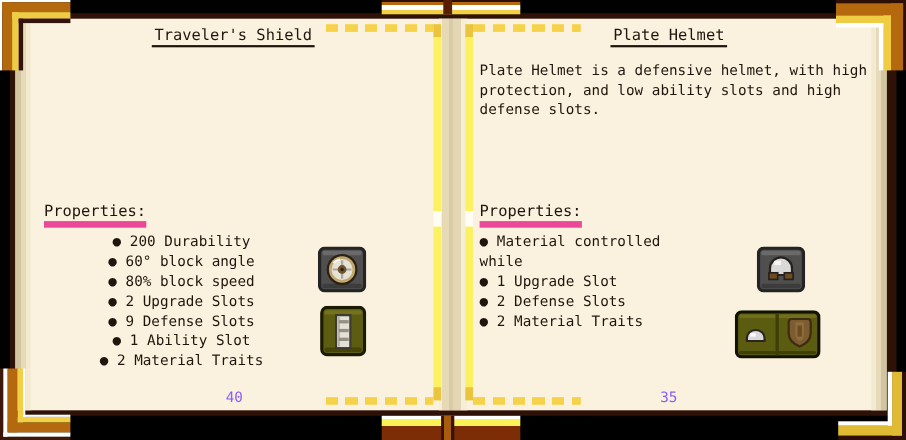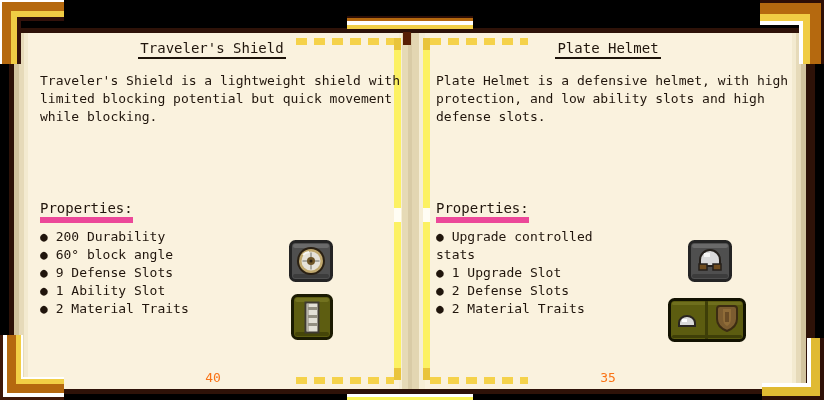--- a/index.html
+++ b/index.html
@@ -1,18 +1,18 @@
 <!DOCTYPE html>
 <html><head>
 <meta charset="utf-8">
 <style>
   html,body{margin:0;padding:0;background:#000;}
   #screen{position:relative;width:824px;height:400px;background:#000;overflow:hidden;
           font-family:"DejaVu Sans Mono", monospace;color:#20150c;}
-  .abs{position:absolute;margin-top:16px;}
+  .abs{position:absolute;}
 
   
   #page-border{left:9px;top:12px;width:806px;height:366px;background:#2e1208;}
   #page-cream{left:14px;top:17px;width:792px;height:356px;background:#faf2de;}
   #edge-left{left:14px;top:17px;width:14px;height:356px;
      background:linear-gradient(90deg,#d2c49e 0 5px,#e6dab9 5px 10px,#f3ead0 10px 14px);}
   #edge-right{left:792px;top:17px;width:14px;height:356px;
      background:linear-gradient(270deg,#d2c49e 0 5px,#e6dab9 5px 10px,#f3ead0 10px 14px);}
   #spine{left:399px;top:17px;width:26px;height:356px;
      background:linear-gradient(90deg,#f6eed6 0 3px,#e6dab6 3px 9px,#d9cba6 9px 13px,#e3d6b2 13px 20px,#f6eed6 20px 26px);}
@@ -28,21 +28,21 @@
   .clasp div{width:100%;height:100%;box-sizing:border-box;}
 
   
   .title{font-size:14px;text-align:center;}
   .title span{display:inline-block;border-bottom:2px solid #1d1309;padding:0 2px 1px 2px;}
   .desc{font-size:13px;line-height:18px;white-space:pre-line;}
   .props-label{font-size:14px;}
   .props-label span{display:inline-block;border-bottom:6px solid #ec4899;padding-bottom:1px;}
   .prop-list{font-size:13px;}
   .prop-row{line-height:18px;}
-  .pagenum{font-size:13px;color:#f97316;text-align:center;width:60px;}
+  .pagenum{font-size:13px;color:#8b5cf6;text-align:center;width:60px;}
 
   svg{display:block;}
 </style>
 </head>
 <body>
 
 <div id="screen">
 
   <div class="abs" id="page-border"></div>
   <div class="abs" id="page-cream"></div>
@@ -112,31 +112,30 @@
   <div class="abs" style="left:347px;top:378px;width:126px;height:22px;
        background:linear-gradient(180deg,#fff 0 3px,#fbf355 3px 9px,#7c2d05 9px 22px);">
     <div class="abs" style="left:54px;top:0;width:12px;height:22px;
          background:linear-gradient(90deg,#381305 0 3px,#a85c0e 3px 9px,#381305 9px 12px);"></div>
   </div>
 
   <div class="abs title" style="left:36px;top:24px;width:352px;">
     <span>Traveler's Shield</span>
   </div>
 
-  <div class="abs desc" style="left:40px;top:56px;width:372px;">Traveler's Shield is a lightweight shield with
-limited blocking potential but quick movement
-while blocking.</div>
 
   <div class="abs props-label" style="left:40px;top:184px;">
     <span>Properties:</span>
   </div>
 
-  <div class="abs prop-list" style="left:40px;top:212px;width:250px;">
+  <div class="abs prop-list" style="left:40px;top:212px;width:250px;text-align:center;">
       <div class="prop-row">● 200 Durability</div>
       <div class="prop-row">● 60° block angle</div>
+      <div class="prop-row">● 80% block speed</div>
+      <div class="prop-row">● 2 Upgrade Slots</div>
       <div class="prop-row">● 9 Defense Slots</div>
       <div class="prop-row">● 1 Ability Slot</div>
       <div class="prop-row">● 2 Material Traits</div>
     </div>
 
   <div class="abs pagenum" style="left:183px;top:354px;">40</div>
 
   <div class="abs" style="left:289px;top:224px;">
     <svg width="44" height="42" viewBox="0 0 44 42" shape-rendering="geometricPrecision">
       <rect x="1.5" y="1.5" width="41" height="39" rx="5" fill="#4f4f4f" stroke="#242424" stroke-width="3"></rect>
@@ -174,21 +173,21 @@
 
   <div class="abs desc" style="left:436px;top:56px;width:372px;">Plate Helmet is a defensive helmet, with high
 protection, and low ability slots and high
 defense slots.</div>
 
   <div class="abs props-label" style="left:436px;top:184px;">
     <span>Properties:</span>
   </div>
 
   <div class="abs prop-list" style="left:436px;top:212px;width:200px;">
-      <div class="prop-row">● Upgrade controlled stats</div>
+      <div class="prop-row">● Material controlled while</div>
       <div class="prop-row">● 1 Upgrade Slot</div>
       <div class="prop-row">● 2 Defense Slots</div>
       <div class="prop-row">● 2 Material Traits</div>
     </div>
 
   <div class="abs pagenum" style="left:578px;top:354px;">35</div>
 
   <div class="abs" style="left:688px;top:224px;">
     <svg width="44" height="42" viewBox="0 0 44 42" shape-rendering="geometricPrecision">
       <rect x="1.5" y="1.5" width="41" height="39" rx="5" fill="#4f4f4f" stroke="#242424" stroke-width="3"></rect>

